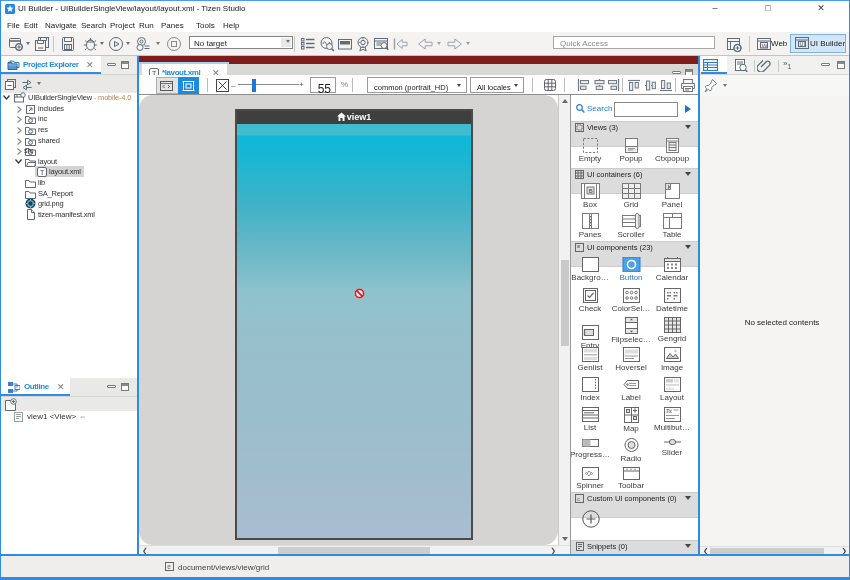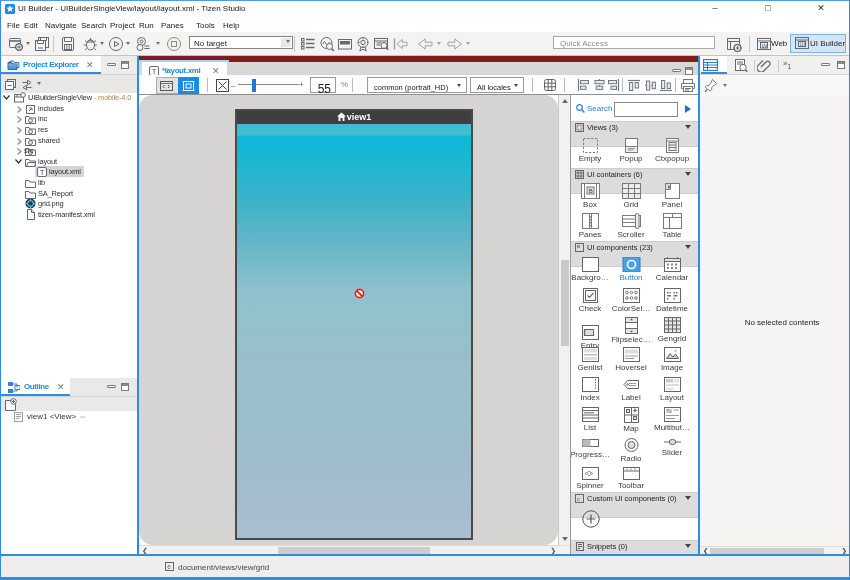--- a/index.html
+++ b/index.html
@@ -366,21 +366,21 @@
       <div class="trow" style="left:0;top:0px">
         <svg class="abs" style="left:14px;top:1px" width="9" height="10" fill="none" stroke="#98a0a8">
             <rect x="0.5" y="0.5" width="8" height="9" fill="#fff"></rect>
             <path d="M2 2.5h5M2 4.5h5M2 6.5h3"></path>
           </svg>
         <span class="abs" style="left:27px">view1 &lt;View&gt; <span style="color:#888">⇔</span></span>
       </div>
     </div>
   </div>
 
-  <div class="tabrow" style="left:139px;top:0;width:559px;background:#d8d8d7;border-top:6px solid #7f1d1d">
+  <div class="tabrow" style="left:139px;top:0;width:559px;background:#d8d8d7;border-top:8px solid #7f1d1d">
       <div class="abs" style="left:0px;top:-2px;width:90px;height:2px;background:#a9d0ee"></div>
     <div class="seltab" style="left:3px;width:85px;height:17px"></div>
     <svg class="abs" style="left:10px;top:4px" width="10" height="10" fill="none" stroke="#5f6b76">
         <rect x="0.5" y="0.5" width="9" height="9" rx="1.5" fill="#fff"></rect>
         <text x="3" y="7.5" font-size="7" stroke="none" fill="#444" font-family="Liberation Sans">T</text>
       </svg>
       <span class="abs tabtext" style="left:23px;top:4px;font-weight:bold">*layout.xml</span>
     <span class="abs" style="left:73px;top:4px;color:#777;font-size:9px">✕</span>
     <div class="mmin" style="left:533px;top:7px"></div>
       <div class="mmax" style="left:546px;top:5px"></div>

